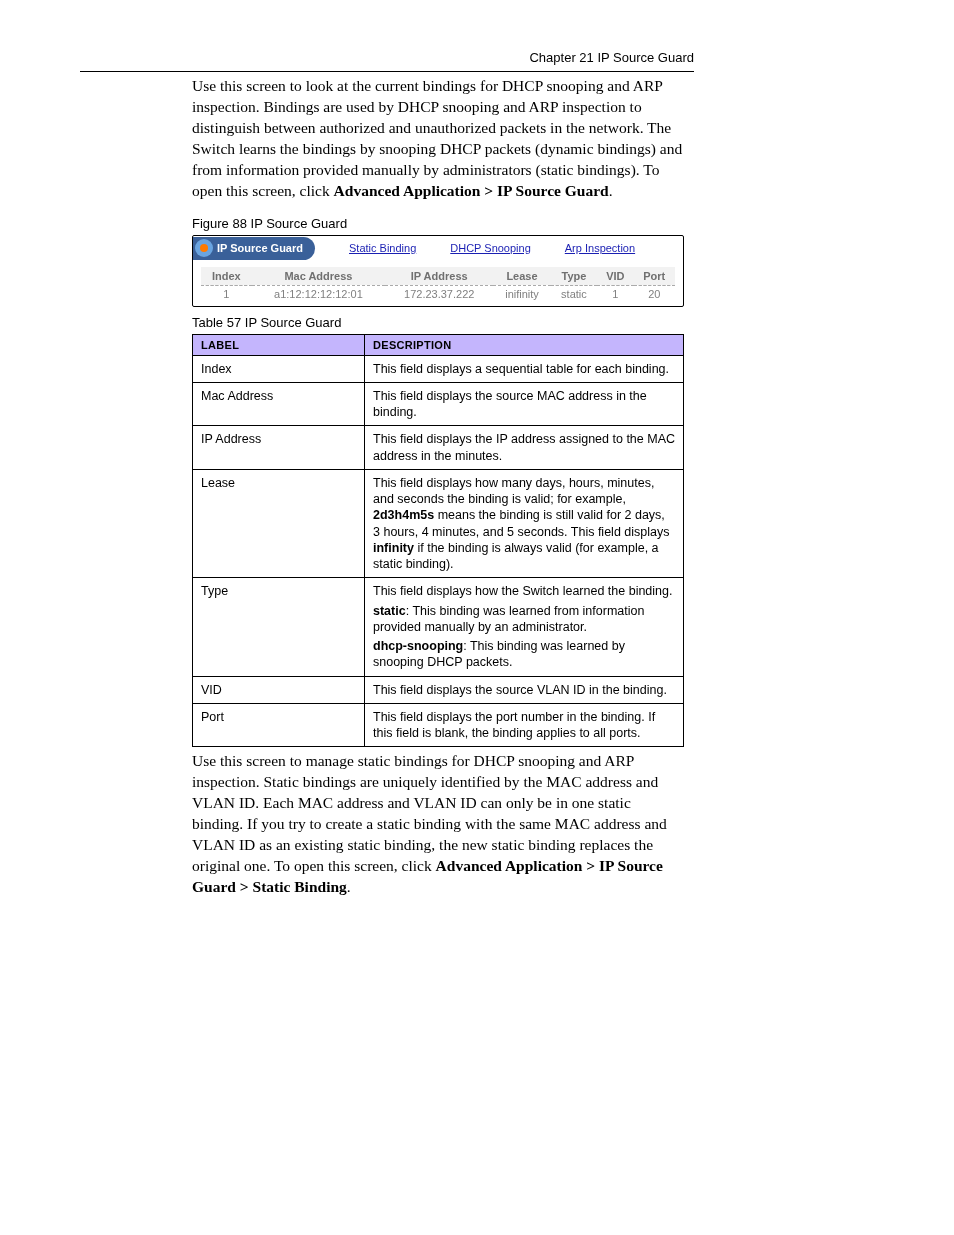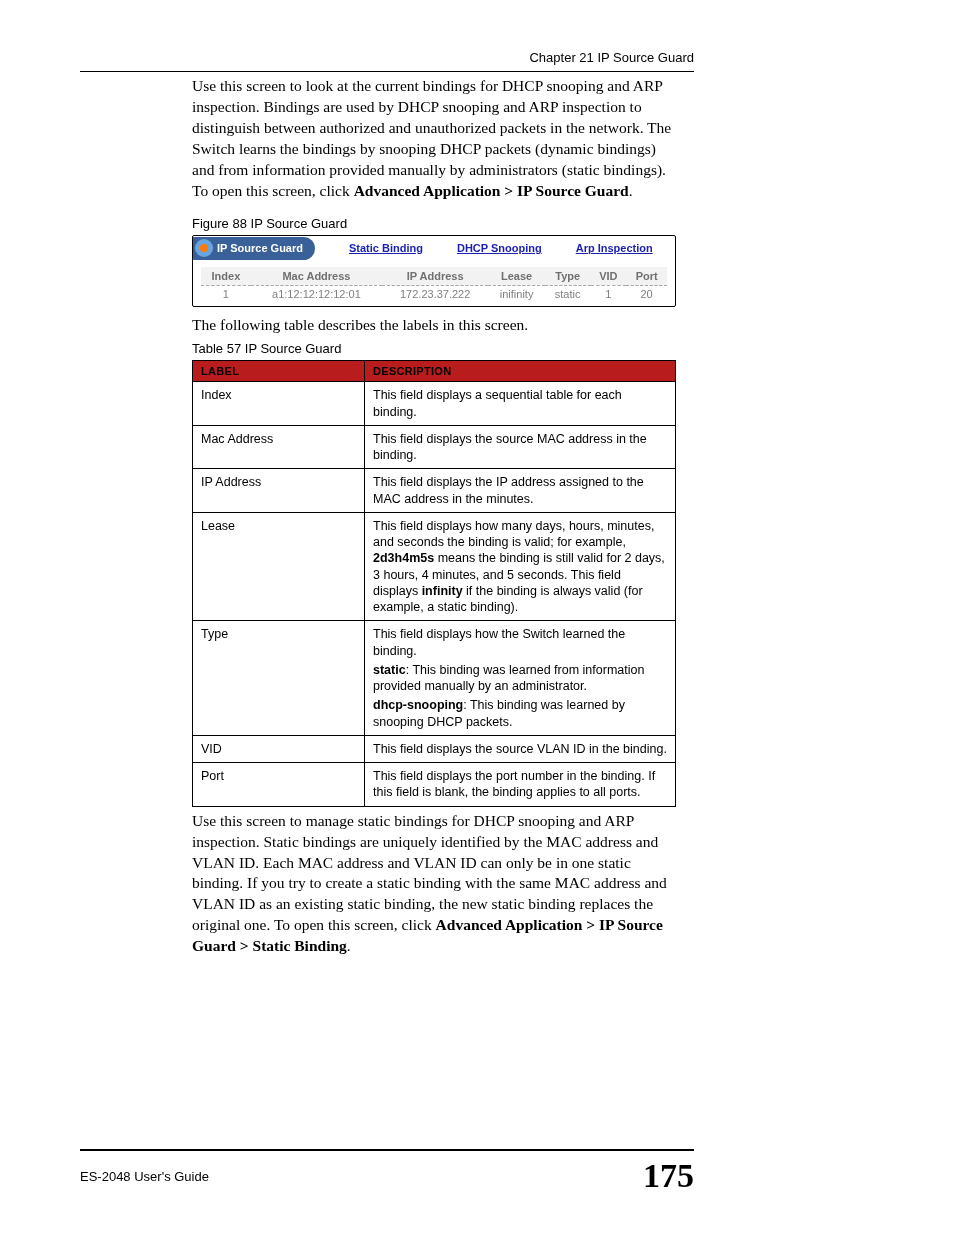--- a/index.html
+++ b/index.html
@@ -32,21 +32,21 @@
     margin: 0;
   }
   h2.section-head {
     font-family: Arial, Helvetica, sans-serif;
     font-weight: bold;
     font-size: 25px;
     margin: 40px 0 14px 36px;
   }
   .body-indent {
     margin-left: 112px;
-    margin-right: 18px;
+    margin-right: 10px;
   }
   p.body-para {
     font-size: 15.5px;
     line-height: 1.35;
     margin: 4px 0 14px 0;
   }
   .bold-inline { font-weight: bold; }
   .fig-cap, .tbl-cap {
     font-family: Arial, Helvetica, sans-serif;
     font-size: 13px;
@@ -79,21 +79,21 @@
   }
   .fig-chip .dot-wrap {
     width: 18px; height: 18px; border-radius: 50%;
     background: #6aa4e0; margin-right: 4px;
     display: flex; align-items: center; justify-content: center;
   }
   .fig-chip .dot { width: 8px; height: 8px; border-radius: 50%; background: #ff7a00; }
   .fig-link {
     color: #1a1fb3;
     text-decoration: underline;
-    font-weight: bold;
+    font-weight: normal;
     cursor: pointer;
   }
   .fig-table {
     margin: 6px 8px 4px 8px;
   }
   .fig-table table {
     width: 100%;
     border-collapse: collapse;
     font-family: Verdana, Arial, sans-serif;
     font-size: 11px;
@@ -111,21 +111,21 @@
     padding: 2px 4px;
     text-align: center;
   }
   table.desc-table {
     border-collapse: collapse;
     width: 100%;
     font-family: Arial, Helvetica, sans-serif;
     font-size: 12.5px;
   }
   table.desc-table th {
-    background: #b91c1c;
+    background: #c4b5fd;
     border: 1px solid #000;
     text-align: left;
     padding: 4px 8px;
     font-size: 11px;
     letter-spacing: 0.3px;
   }
   table.desc-table td {
     border: 1px solid #000;
     padding: 5px 8px;
     vertical-align: top;
@@ -204,21 +204,20 @@
               <td>inifinity</td>
               <td>static</td>
               <td>1</td>
               <td>20</td>
             </tr>
           </tbody>
         </table>
       </div>
     </div>
 
-    <p class="body-para" style="margin-bottom:4px;">The following table describes the labels in this screen.</p>
 
     <div class="tbl-cap">
       <span class="b">Table 57</span><span>   IP Source Guard</span>
     </div>
 
     <table class="desc-table">
       <thead>
         <tr>
           <th>LABEL</th>
           <th>DESCRIPTION</th>
@@ -257,20 +256,13 @@
     </table>
   </div>
 
 
   <div class="body-indent">
     <p class="body-para">
       <span>Use this screen to manage static bindings for DHCP snooping and ARP inspection. Static bindings are uniquely identified by the MAC address and VLAN ID. Each MAC address and VLAN ID can only be in one static binding. If you try to create a static binding with the same MAC address and VLAN ID as an existing static binding, the new static binding replaces the original one. To open this screen, click </span><span class="bold-inline">Advanced Application &gt; IP Source Guard &gt; Static Binding</span><span>.</span>
     </p>
   </div>
 
-  <div class="footer">
-    <hr class="rule">
-    <div class="footer-row">
-      <span class="footer-left">ES-2048 User's Guide</span>
-      <span class="footer-page">175</span>
-    </div>
-  </div>
 </div>
 
 </body></html>

